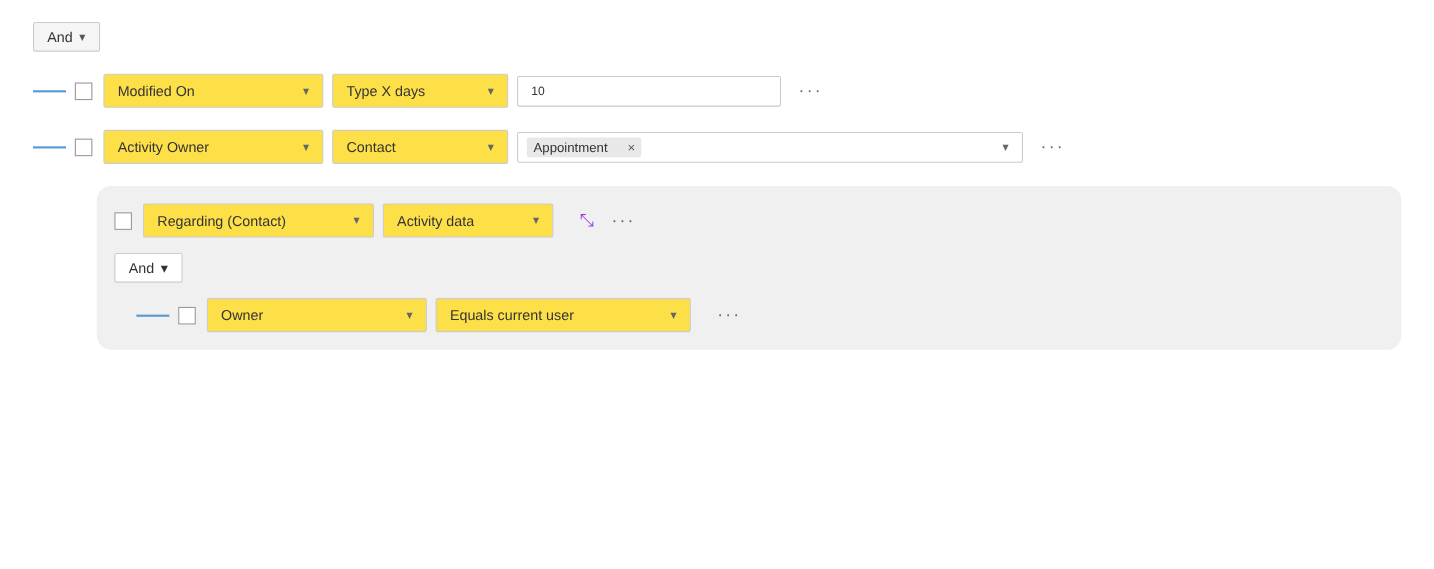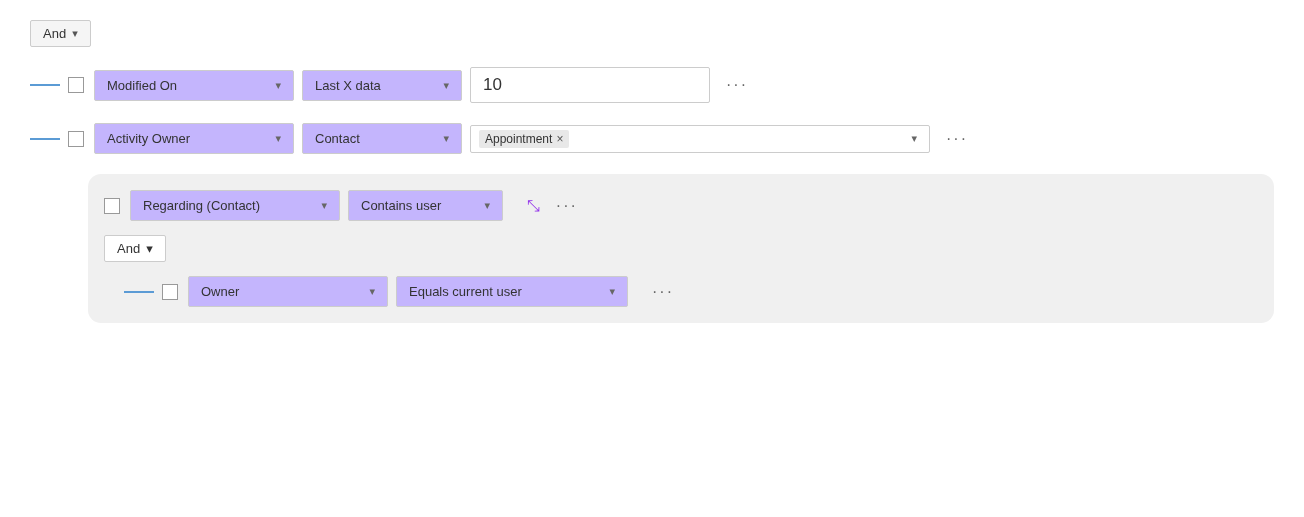--- a/index.html
+++ b/index.html
@@ -66,21 +66,21 @@
       margin-right: 10px;
       cursor: pointer;
       flex-shrink: 0;
     }
 
     .filter-select {
       display: inline-flex;
       align-items: center;
       justify-content: space-between;
       border: 1px solid #ccc;
-      background: #c4b5fd;
+      background: #fde047;
       padding: 7px 12px;
       border-radius: 2px;
       cursor: pointer;
       color: #333;
       font-size: 13px;
       white-space: nowrap;
     }
 
     .filter-select .chevron {
       margin-left: 10px;
@@ -95,21 +95,21 @@
 
     .select-operator {
       width: 160px;
       margin-right: 8px;
     }
 
     .value-input {
       border: 1px solid #ccc;
       padding: 7px 12px;
       border-radius: 2px;
-      font-size: 17px;
+      font-size: 11px;
       color: #333;
       width: 240px;
     }
 
     .tag-input {
       display: inline-flex;
       align-items: center;
       border: 1px solid #ccc;
       background: #fff;
       padding: 4px 8px;
@@ -127,21 +127,21 @@
       flex: 1;
     }
 
     .tag-item {
       display: inline-flex;
       align-items: center;
       background: #e8e8e8;
       border-radius: 2px;
       padding: 2px 6px;
       font-size: 12px;
-      gap: 4px;
+      gap: 18px;
     }
 
     .tag-close {
       cursor: pointer;
       color: #555;
       font-size: 12px;
     }
 
     .tag-chevron {
       color: #666;
@@ -250,21 +250,21 @@
       <span class="connector-line"></span>
     </div>
     <div class="row-checkbox"></div>
 
     <div class="filter-select select-field">
       <span>Modified On</span>
       <span class="chevron">▾</span>
     </div>
 
     <div class="filter-select select-operator">
-      <span>Last X data</span>
+      <span>Type X days</span>
       <span class="chevron">▾</span>
     </div>
 
     <input class="value-input" type="text" value="10" style="">
 
     <span class="more-btn">···</span>
   </div>
 
   
   <div class="filter-row">
@@ -302,21 +302,21 @@
     
     <div class="sub-group-row">
       <div class="row-checkbox"></div>
 
       <div class="filter-select" style="width:210px; margin-right:8px;">
         <span>Regarding (Contact)</span>
         <span class="chevron">▾</span>
       </div>
 
       <div class="filter-select" style="width:155px; margin-right:8px;">
-        <span>Contains user</span>
+        <span>Activity data</span>
         <span class="chevron">▾</span>
       </div>
 
       <span class="collapse-icon" style="margin-left:16px;">⤡</span>
       <span class="more-btn" style="margin-left:0;">···</span>
     </div>
 
     
     <button class="sub-and-button">
       <span>And</span>

